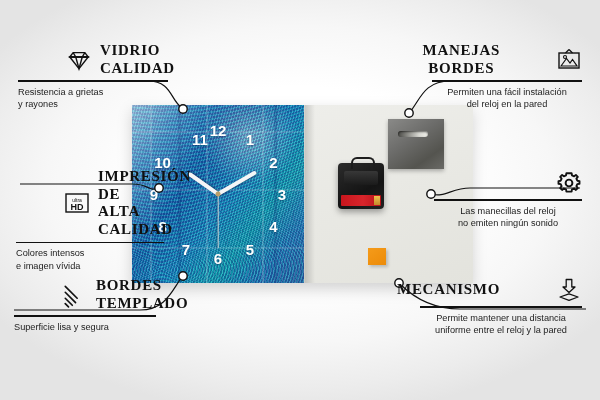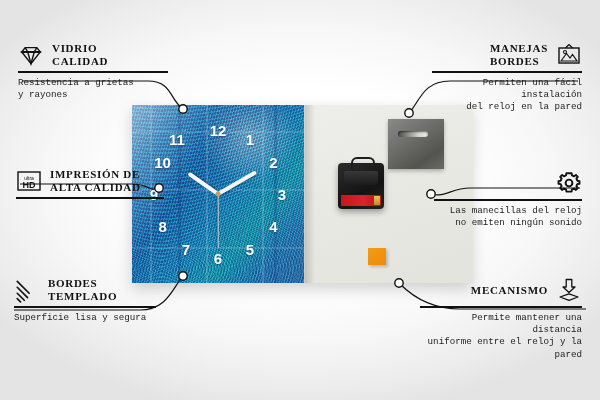--- a/index.html
+++ b/index.html
@@ -104,28 +104,28 @@
     position:absolute;left:63px;top:143px;width:18px;height:17px;
     background:linear-gradient(145deg,#f59b1a,#ec8b08);
     box-shadow:2px 2px 3px rgba(0,0,0,.20);
   }
 
   
   .callout{position:absolute;}
   .head{display:flex;align-items:center;gap:8px;}
   .head.right{justify-content:flex-end;}
   .titles{font-family:"Liberation Serif",serif;color:#111;
-    font-weight:700;font-size:11px;line-height:1.18;letter-spacing:.7px;}
-  .titles.right{text-align:left;}
+    font-weight:700;font-size:15px;line-height:1.18;letter-spacing:.7px;}
+  .titles.right{text-align:center;}
   .rule{height:1.6px;background:#111;margin-top:3px;}
-  .desc{font-family:Liberation Mono, monospace;color:#1c1c1c;
+  .desc{font-family:Liberation Sans, sans-serif;color:#1c1c1c;
     font-size:9.2px;line-height:1.35;margin-top:4px;}
-  .desc.right{text-align:right;}
-
-  .ico{width:26px;height:26px;flex:0 0 26px;display:block;}
+  .desc.right{text-align:center;}
+
+  .ico{width:26px;height:26px;flex:0 0 26px;display:block;margin-left:48px;}
   .ico svg{display:block;width:26px;height:26px;}
 
   
   #wires{position:absolute;left:0;top:0;width:600px;height:400px;pointer-events:none;}
 </style>
 </head>
 <body>
 
 <div id="stage">
 
@@ -141,21 +141,21 @@
           <span class="num" style="left: 118px; top: 33.5744px;">1</span>
           <span class="num" style="left: 141.426px; top: 57px;">2</span>
           <span class="num" style="left: 150px; top: 89px;">3</span>
           <span class="num" style="left: 141.426px; top: 121px;">4</span>
           <span class="num" style="left: 118px; top: 144.426px;">5</span>
           <span class="num" style="left: 86px; top: 153px;">6</span>
           <span class="num" style="left: 54px; top: 144.426px;">7</span>
           <span class="num" style="left: 30.5744px; top: 121px;">8</span>
           <span class="num" style="left: 22px; top: 89px;">9</span>
           <span class="num" style="left: 30.5744px; top: 57px;">10</span>
-          <span class="num" style="left: 45px; top: 33.5744px;">11</span>
+          <span class="num" style="left: 68px; top: 33.5744px;">11</span>
           <span class="num" style="left: 86px; top: 25px;">12</span>
         </div>
 
       <div class="hand" id="minHand" style="left: 86px; top: 89px; transform: translateY(-50%) rotate(-30deg);"></div>
       <div class="hand" id="hourHand" style="left: 86px; top: 89px; transform: translateY(-50%) rotate(215deg);"></div>
       <div class="hand" id="secHand" style="left: 86px; top: 89px; transform: translateY(-50%) rotate(90deg);"></div>
       <div id="capDot" style="left: 86px; top: 89px;"></div>
     </div>
 
     <div class="panel" id="backPanel">
@@ -227,20 +227,24 @@
           <text x="13" y="11.6" font-family="Liberation Sans, sans-serif" font-size="5" text-anchor="middle" fill="#111">ultra</text>
           <text x="13" y="19.8" font-family="Liberation Sans, sans-serif" font-size="9" font-weight="bold" text-anchor="middle" fill="#111">HD</text>
         </svg>
       </span>
       <span class="titles">
         <span>IMPRESIÓN DE</span><br>
         <span>ALTA CALIDAD</span>
       </span>
     </div>
     <div class="rule" style="width:148px;"></div>
+    <div class="desc">
+      <span>Colores intensos</span><br>
+      <span>e imagen vívida</span>
+    </div>
   </div>
 
   <div class="callout" style="left:14px;top:277px;width:142px;">
     <div class="head">
       <span class="ico">
         <svg viewBox="0 0 24 24">
             <g stroke="#111" stroke-width="1.5" stroke-linecap="round">
           <path d="M3 4 L14 15"></path>
               <path d="M3 9.5 L12.5 19"></path>
           <path d="M3 15 L9.5 21.5"></path>

